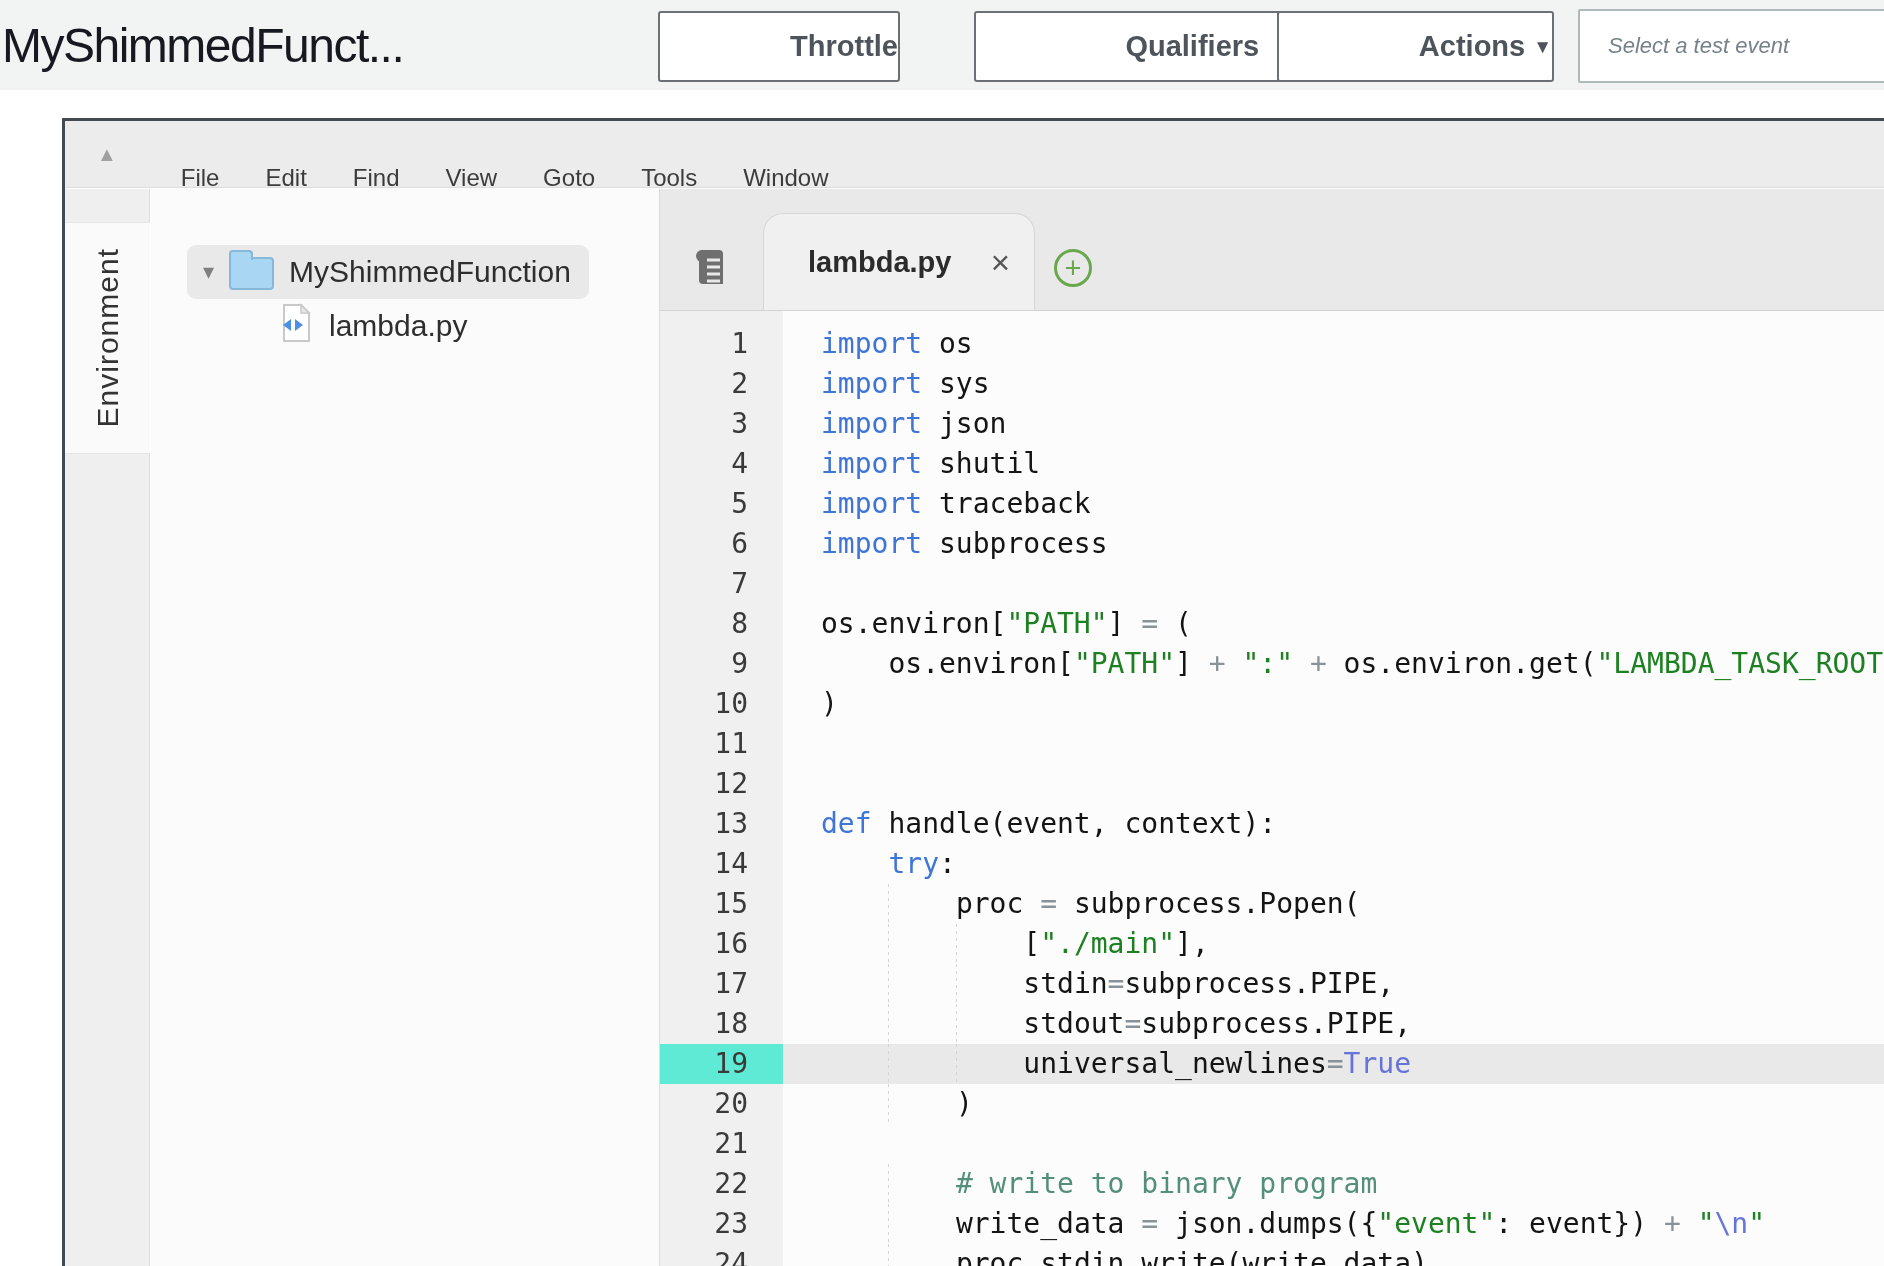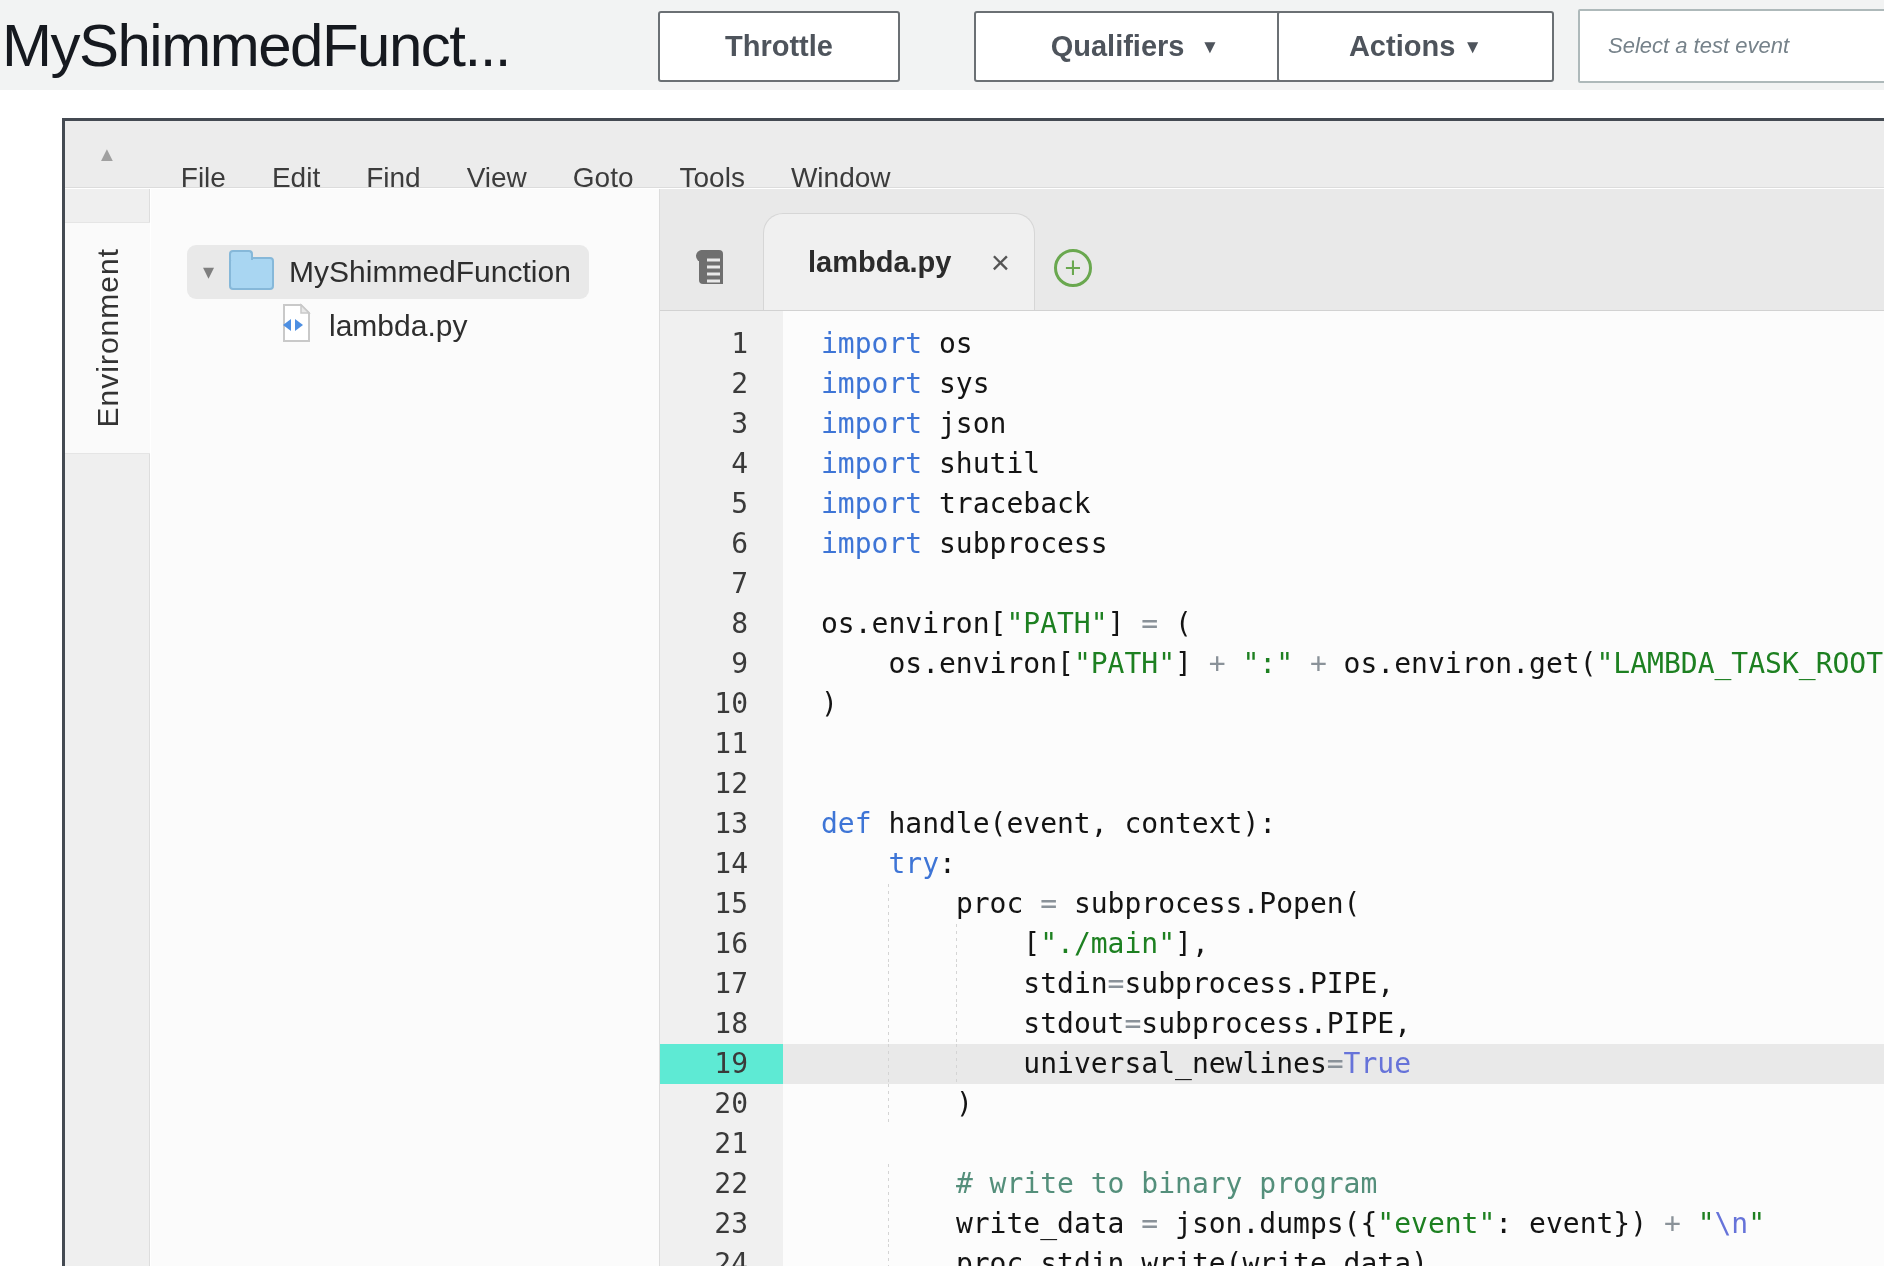--- a/index.html
+++ b/index.html
@@ -3,36 +3,36 @@
 <meta charset="utf-8">
 <style>
   * { margin:0; padding:0; box-sizing:border-box; }
   html,body { width:1884px; height:1266px; overflow:hidden; background:#fff;
     font-family:"Liberation Sans", sans-serif; }
   #canvas { position:relative; width:1884px; height:1266px; overflow:hidden; background:#ffffff; }
 
   
   .topbar { position:absolute; left:0; top:0; width:1884px; height:90px; background:#f2f3f3; }
   .fn-title { position:absolute; left:2px; top:0; height:90px; display:flex; align-items:center;
-    font-size:60px; letter-spacing:-1.5px; color:#16191f; white-space:nowrap; }
+    font-size:48px; letter-spacing:-1.5px; color:#16191f; white-space:nowrap; }
   .awsbtn { position:absolute; top:11px; height:71px; background:#fff; border:2px solid #6b7074;
-    border-radius:3px; display:flex; align-items:center; justify-content:center; gap:16px;
+    border-radius:3px; display:flex; align-items:center; justify-content:flex-end; gap:16px;
     font-size:29px; font-weight:700; color:#4e545c; cursor:default; }
   .caret { font-size:19px; color:#4e545c; }
   .testselect { position:absolute; left:1578px; top:9px; width:340px; height:74px; background:#fff;
     border:2px solid #aeb9ba; border-radius:2px; display:flex; align-items:center; padding-left:28px; }
   .testselect span { font-size:22px; font-style:italic; color:#76828a; white-space:nowrap; }
 
   
   .frame { position:absolute; left:62px; top:118px; width:1900px; height:1200px;
     border-left:3px solid #444a52; border-top:3px solid #444a52; background:#fff; }
   .menubar { position:absolute; left:0; top:0; right:0; height:67px; background:#ececec;
     border-bottom:1px solid #dcdcdc; display:flex; align-items:center; padding-left:32px; gap:46px; }
   .collapse { font-size:20px; color:#a0a0a0; margin-right:18px; }
-  .menu-item { font-size:28px; color:#3c3c3c; white-space:nowrap;margin-top:47px; }
+  .menu-item { font-size:24px; color:#3c3c3c; white-space:nowrap;margin-top:47px; }
 
   .fbody { position:absolute; left:0; top:68px; right:0; bottom:0; }
 
   
   .rail { position:absolute; left:0; top:0; width:85px; bottom:0; background:#efefef; border-right:1px solid #dddddd; }
   .env-tab { position:absolute; left:0; top:33px; width:85px; height:232px; background:#fafafa;
     border-top:1px solid #e5e5e5; border-bottom:1px solid #e5e5e5;
     display:flex; align-items:center; justify-content:center; }
   .env-tab span { writing-mode:vertical-rl; transform:rotate(180deg); font-size:30px; color:#333;
     letter-spacing:1px; white-space:nowrap; }

